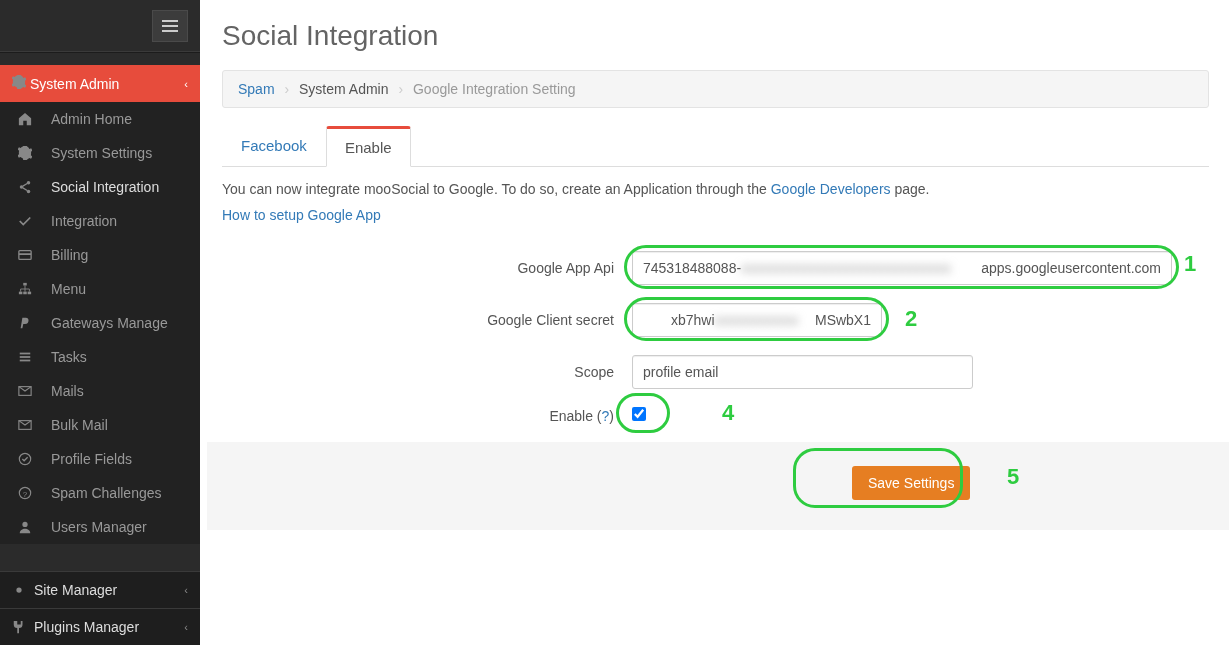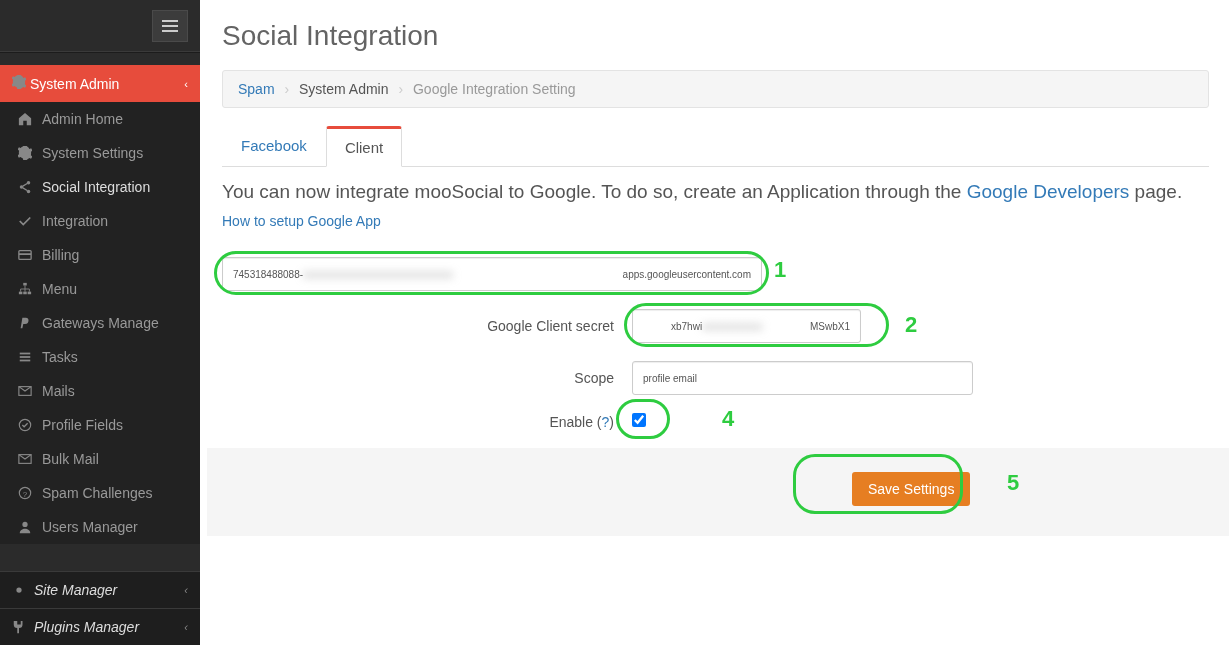--- a/index.html
+++ b/index.html
@@ -12,54 +12,54 @@
 .sidebar-top { height: 52px; display: flex; align-items: center; justify-content: flex-end; padding-right: 12px; border-bottom: 1px solid #3a3a3a; }
 .hamburger-btn { width: 36px; height: 32px; background: #3c3c3c; border: 1px solid #4a4a4a; display: flex; flex-direction: column; justify-content: center; align-items: center; gap: 3px; cursor: pointer; }
 .hamburger-btn span { width: 16px; height: 2px; background: #ccc; display: block; }
 
 .sidebar-separator { border-top: 1px solid #1c1c1c; margin-bottom: 12px; }
 
 .nav-header { background: #e74c3c; color: #fff; padding: 10px 12px 10px 12px; display: flex; align-items: center; justify-content: space-between; cursor: pointer; font-size: 14px; }
 .nav-header .chev { font-size: 11px; }
 
 .nav-section { background: #222; }
-.nav-item { display: flex; align-items: center; gap: 10px; padding: 9px 12px 9px 18px; cursor: pointer; color: #999; font-size: 14px; }
+.nav-item { display: flex; align-items: center; gap: 19px; padding: 9px 12px 9px 18px; cursor: pointer; color: #999; font-size: 14px; }
 .nav-item.active { color: #ddd; }
 .nav-icon { width: 14px; height: 14px; display: inline-flex; align-items: center; justify-content: center; }
 .nav-icon svg { width: 14px; height: 14px; fill: #888; }
 
-.nav-footer-item { background: #1e1e1e; color: #ddd; padding: 10px 12px; display: flex; align-items: center; justify-content: space-between; cursor: pointer; border-top: 1px solid #3a3a3a; font-style: italic; }
+.nav-footer-item { background: #1e1e1e; color: #ddd; padding: 10px 12px; display: flex; align-items: center; justify-content: space-between; cursor: pointer; border-top: 1px solid #3a3a3a; }
 .nav-footer-item .chev { color: #888; font-size: 11px; }
 .nav-footer-item .left { display: flex; gap: 8px; align-items: center; }
 
 
 .main { flex: 1; background: #fff; overflow-y: auto; }
 .content { padding: 20px 20px 0 22px; }
 .page-title { font-size: 28px; font-weight: 300; color: #646464; margin-bottom: 18px; }
 
 .breadcrumb { background: #f5f5f5; border: 1px solid #e3e3e3; padding: 10px 15px; font-size: 14px; color: #999; border-radius: 3px; }
 .breadcrumb a { color: #555; text-decoration: none; }
 .breadcrumb a.link { color: #337ab7; }
 .breadcrumb .sep { margin: 0 6px; color: #ccc; }
 
 .tabs { margin-top: 18px; border-bottom: 1px solid #ddd; display: flex; text-align: right; }
 .tab { padding: 10px 18px; cursor: pointer; border: 1px solid transparent; border-bottom: none; color: #337ab7; font-size: 15px; }
 .tab.active { border: 1px solid #ddd; border-top: 3px solid #e74c3c; border-bottom: 1px solid #fff; margin-bottom: -1px; border-radius: 3px 3px 0 0; color: #555; background: #fff; }
 
 .tab-content { padding-top: 14px; }
-.intro-text { font-size: 19px; color: #555; }
+.intro-text { font-size: 14px; color: #555; }
 .intro-text a { color: #337ab7; text-decoration: none; }
 .howto-link { display: inline-block; margin-top: 10px; color: #337ab7; text-decoration: none; font-size: 14px; }
 
 .form { margin-top: 28px; }
 .form-row { display: flex; align-items: center; margin-bottom: 18px; position: relative; }
 .form-label { width: 410px; text-align: right; padding-right: 18px; color: #555; font-size: 14px; }
 .form-label a { color: #337ab7; text-decoration: none; }
 .form-control-wrap { flex: 1; position: relative; }
-.form-input { width: 540px; height: 34px; border: 1px solid #ccc; border-radius: 3px; padding: 6px 10px; font-size: 10px; color: #555; box-shadow: inset 0 1px 1px rgba(0,0,0,0.07); }
+.form-input { width: 540px; height: 34px; border: 1px solid #ccc; border-radius: 3px; padding: 6px 10px; font-size: 14px; color: #555; box-shadow: inset 0 1px 1px rgba(0,0,0,0.07); }
 .form-input.wide { width: 540px; }
 .form-checkbox { width: 14px; height: 14px; }
 
 .highlight-ring { position: absolute; border: 3px solid #2ecc40; border-radius: 22px; pointer-events: none; }
 .highlight-num { position: absolute; color: #2ecc40; font-size: 22px; font-weight: bold; pointer-events: none; }
 
 .form-footer { background: #f5f5f5; padding: 24px 0 30px 0; margin-top: 8px; position: relative; margin-left: 7px; }
 .btn-save { display: block; margin-left: 645px; background: #e67e22; color: #fff; border: none; padding: 9px 16px; font-size: 14px; border-radius: 3px; cursor: pointer; }
 
 .blur { filter: blur(4px); }
@@ -167,34 +167,34 @@
             <svg viewBox="0 0 16 16">
               <rect x="1" y="3" width="14" height="10" fill="none" stroke="#888" stroke-width="1.3"></rect>
               <path d="M1 3l7 5 7-5" stroke="#888" fill="none" stroke-width="1.3"></path>
             </svg>
           </span>
           <span>Mails</span>
         </div>
       <div class="nav-item">
           <span class="nav-icon">
             <svg viewBox="0 0 16 16">
+              <rect x="1" y="3" width="14" height="10" fill="none" stroke="#888" stroke-width="1.3"></rect>
+              <path d="M1 3l7 5 7-5" stroke="#888" fill="none" stroke-width="1.3"></path>
+            </svg>
+          </span>
+          <span>Bulk Mail</span>
+        </div>
+      <div class="nav-item">
+          <span class="nav-icon">
+            <svg viewBox="0 0 16 16">
               <circle cx="8" cy="8" r="6.5" fill="none" stroke="#888" stroke-width="1.3"></circle>
               <path d="M5 8l2 2 4-4" stroke="#888" fill="none" stroke-width="1.5"></path>
             </svg>
           </span>
           <span>Profile Fields</span>
-        </div>
-      <div class="nav-item">
-          <span class="nav-icon">
-            <svg viewBox="0 0 16 16">
-              <rect x="1" y="3" width="14" height="10" fill="none" stroke="#888" stroke-width="1.3"></rect>
-              <path d="M1 3l7 5 7-5" stroke="#888" fill="none" stroke-width="1.3"></path>
-            </svg>
-          </span>
-          <span>Bulk Mail</span>
         </div>
       <div class="nav-item">
           <span class="nav-icon">
             <svg viewBox="0 0 16 16">
               <circle cx="8" cy="8" r="6.5" fill="none" stroke="#888" stroke-width="1.3"></circle>
               <text x="8" y="12" text-anchor="middle" font-size="9" fill="#888">?</text>
             </svg>
           </span>
           <span>Spam Challenges</span>
         </div>
@@ -241,46 +241,47 @@
       <div class="breadcrumb">
         <a href="#" class="link">Spam</a>
         <span class="sep">›</span>
         <a href="#">System Admin</a>
         <span class="sep">›</span>
         <span>Google Integration Setting</span>
       </div>
 
       <div class="tabs">
         <div class="tab">Facebook</div>
-        <div class="tab active">Client</div>
+        <div class="tab active">Enable</div>
       </div>
 
       <div class="tab-content">
         <p class="intro-text">
           <span>You can now integrate mooSocial to Google. To do so, create an Application through the </span><a href="#">Google Developers</a><span> page.</span>
         </p>
         <a href="#" class="howto-link">How to setup Google App</a>
 
         <div class="form">
           <div class="form-row">
+            <label class="form-label">Google App Api</label>
             <div class="form-control-wrap">
               <div class="form-input wide" style="display:flex;align-items:center;overflow:hidden;white-space:nowrap;">
                 <span>745318488088-</span>
                   <span class="blur" style="flex:1;color:#999;">xxxxxxxxxxxxxxxxxxxxxxxxxxxxxx</span>
                   <span>apps.googleusercontent.com</span>
               </div>
               <div class="highlight-ring" style="left:-8px;top:-6px;width:555px;height:44px;"></div>
               <span class="highlight-num" style="left:552px;top:0px;">1</span>
             </div>
           </div>
 
           <div class="form-row">
             <label class="form-label">Google Client secret</label>
             <div class="form-control-wrap">
-              <div class="form-input" style="width:229px;display:flex;align-items:center;overflow:hidden;padding-left:38px;">
+              <div class="form-input" style="width:250px;display:flex;align-items:center;overflow:hidden;padding-left:38px;">
                 <span>xb7hwi</span>
                   <span class="blur" style="flex:1;color:#999;">xxxxxxxxxxxx</span>
                   <span>MSwbX1</span>
               </div>
               <div class="highlight-ring" style="left:-8px;top:-6px;width:265px;height:44px;"></div>
               <span class="highlight-num" style="left:273px;top:3px;">2</span>
             </div>
           </div>
 
           <div class="form-row">

